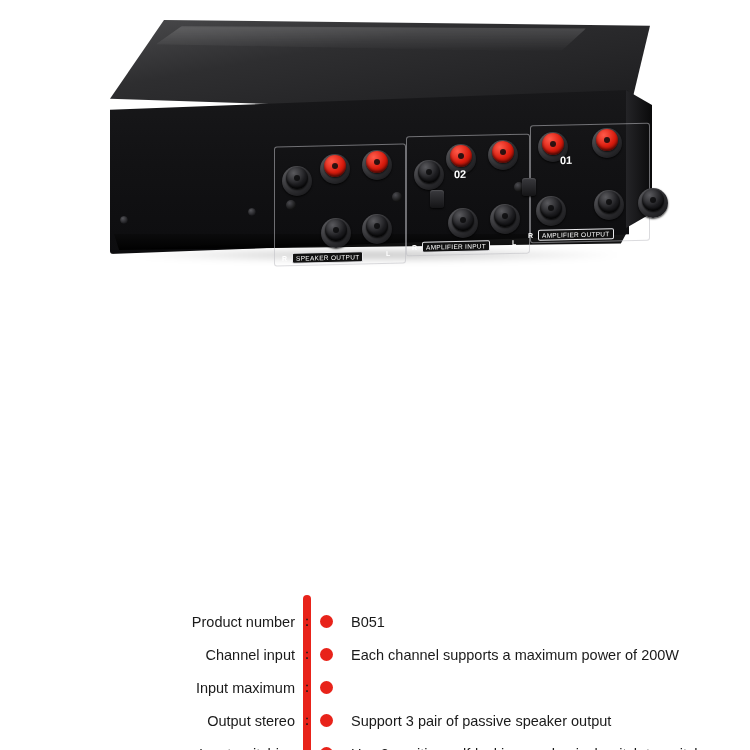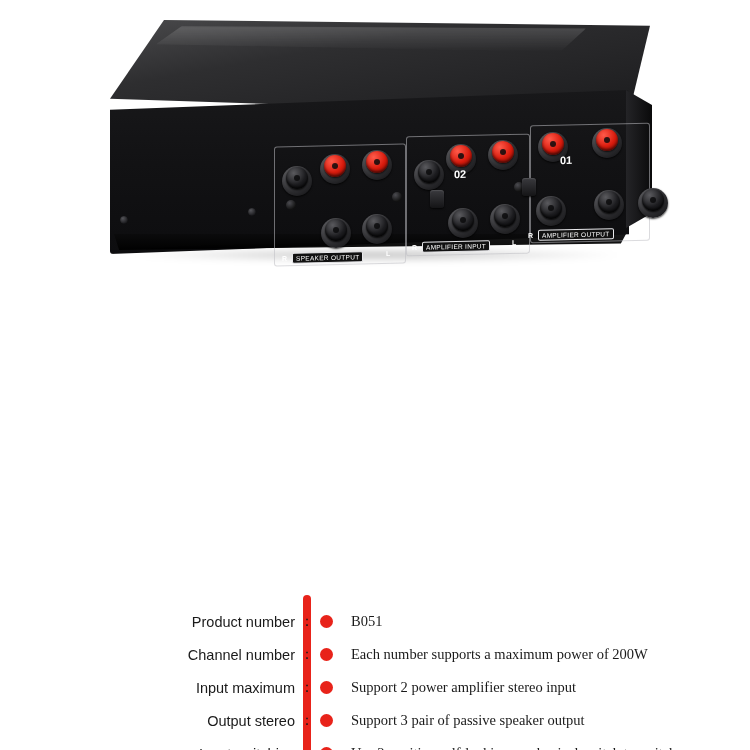--- a/index.html
+++ b/index.html
@@ -259,21 +259,21 @@
     width: 13px;
     height: 13px;
     border-radius: 50%;
     background: #e8231a;
   }
   .spec-value {
     flex: 1;
     padding-left: 14px;
     font-size: 14.5px;
     color: #1a1a1a;
-    font-family: Liberation Serif, serif;
+    font-family: Liberation Sans, sans-serif;
     white-space: nowrap;
   }
 </style>
 </head>
 <body>
 
 <div class="photo">
   <div class="box-wrap">
 
     <div class="box-top"></div>
@@ -390,34 +390,33 @@
   <div class="spec-rows" id="spec-rows">
       <div class="spec-row">
         <div class="spec-label">Product number</div>
         <div class="spec-colon">：</div>
         <div class="spec-bullet">
           <i></i>
         </div>
         <div class="spec-value">B051</div>
       </div>
       <div class="spec-row">
-        <div class="spec-label">Channel number</div>
+        <div class="spec-label">Channel input</div>
         <div class="spec-colon">：</div>
         <div class="spec-bullet">
           <i></i>
         </div>
-        <div class="spec-value">Each number supports a maximum power of 200W</div>
+        <div class="spec-value">Each channel supports a maximum power of 200W</div>
       </div>
       <div class="spec-row">
         <div class="spec-label">Input maximum</div>
         <div class="spec-colon">：</div>
         <div class="spec-bullet">
           <i></i>
         </div>
-        <div class="spec-value">Support 2 power amplifier stereo input</div>
       </div>
       <div class="spec-row">
         <div class="spec-label">Output stereo</div>
         <div class="spec-colon">：</div>
         <div class="spec-bullet">
           <i></i>
         </div>
         <div class="spec-value">Support 3 pair of passive speaker output</div>
       </div>
       <div class="spec-row">

